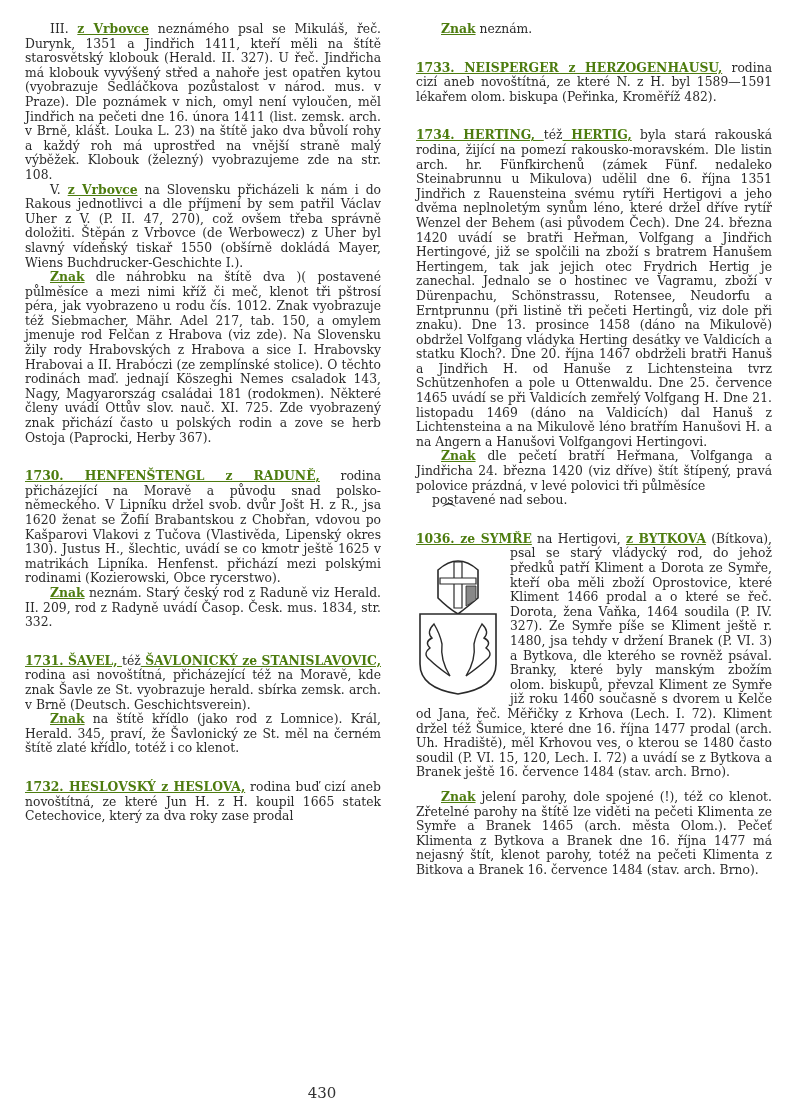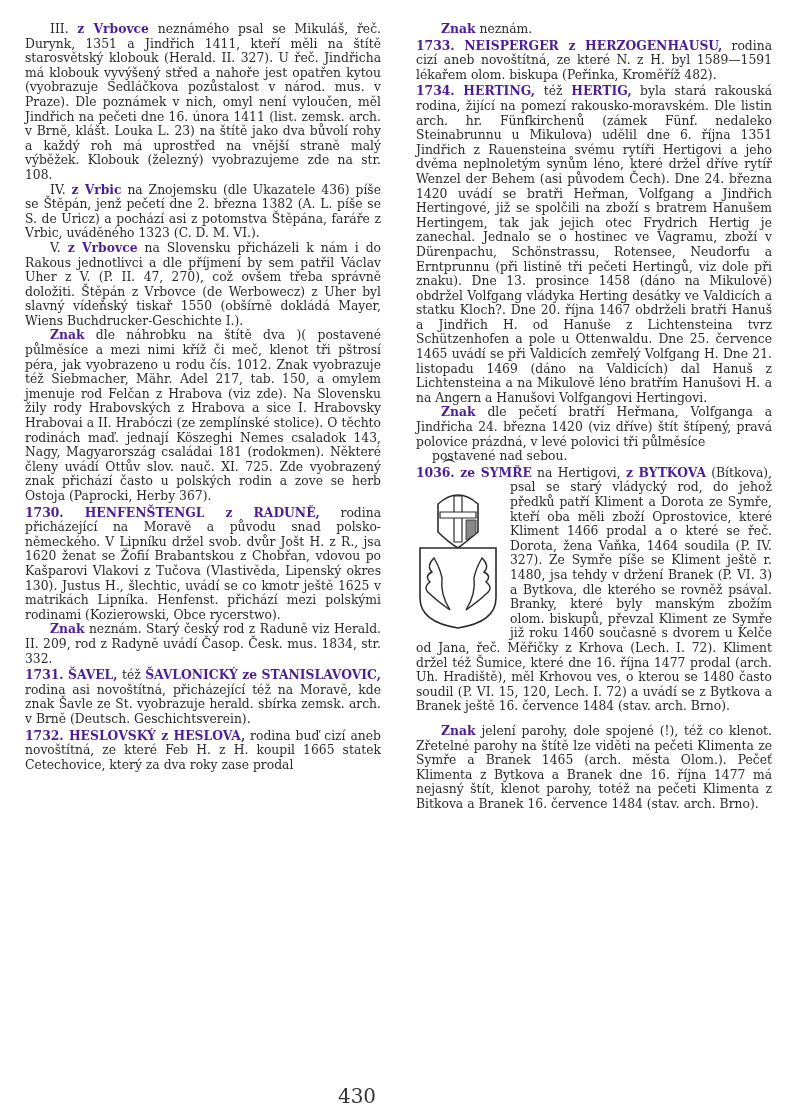--- a/index.html
+++ b/index.html
@@ -13,48 +13,48 @@
     position: absolute; top: 22px; width: 356px;
     font-size: 12.35px; line-height: 14.6px;
     text-align: justify; hyphens: manual;
   }
   .col.left { left: 25px; }
   .col.right { left: 416px; }
   p { margin: 0; }
   .ind { text-indent: 25px; }
   .entry { margin-top: 12px; }
   .entry-head { text-indent: 0; }
-  .gap { margin-top: 2px; }
-  b { font-weight: bold; color: #4c1d95; }
+  .gap { margin-top: 24px; }
+  b { font-weight: bold; color: #4d7c0f; text-decoration: underline; }
   .arms-wrap { float: left; width: 88px; height: 150px; margin: 2px 6px 0 0; }
   .arms-wrap svg { width: 84px; height: 148px; }
   .crescent { display: inline-block; width: 16px; height: 8px; vertical-align: middle; }
   .pageno {
     position: absolute; left: 0; width: 644px; top: 1084px;
-    text-align: center; font-size: 20px; color: #333; margin-left: 35px;
+    text-align: center; font-size: 15px; color: #333;
   }
 </style>
 </head>
 <body>
 
 <div class="page">
 
   <div class="col left">
     <p class="ind"><span>III. </span><b>z Vrbovce</b><span> neznámého  psal se Mikuláš, řeč. Durynk, 1351 a Jindřich 1411, kteří měli na štítě starosvětský klobouk (Herald. II. 327). U řeč. Jindřicha má klobouk vyvýšený střed a nahoře jest opatřen kytou (vyobrazuje Sedláčkova pozůstalost v národ. mus. v Praze). Dle poznámek v nich, omyl není vyloučen, měl Jindřich na pečeti dne 16. února 1411 (list. zemsk. arch. v Brně, klášt. Louka L. 23) na štítě jako dva bůvolí rohy a každý roh má uprostřed na vnější straně malý výběžek.  Klobouk (železný) vyobrazujeme zde na str. 108.</span></p>
-    <p class="ind"><span>IV. </span><b>z Vrbic</b><span> na Znojemsku (dle Ukazatele 436) píše se Štěpán, jenž pečetí dne 2. března 1382 (A. L. píše se S. de Uricz) a pochází asi z potomstva Štěpána, faráře z Vrbic, uváděného 1323 (C. D. M. VI.).</span></p>
     <p class="ind"><span>V. </span><b>z Vrbovce</b><span> na Slovensku  přicházeli  k nám i do Rakous jednotlivci a dle příjmení by sem patřil Václav Uher z V. (P. II. 47, 270), což ovšem třeba správně doložiti. Štěpán z Vrbovce (de Werbowecz) z Uher byl slavný vídeňský tiskař 1550 (obšírně dokládá Mayer, Wiens Buchdrucker-Geschichte I.).</span></p>
 
     <p class="ind"><b>Znak</b><span> dle náhrobku na štítě dva   )(   postavené půlměsíce a mezi nimi kříž či meč, klenot tři pštrosí péra, jak vyobrazeno u rodu čís. 1012. Znak vyobrazuje též Siebmacher, Mähr. Adel 217, tab. 150, a omylem jmenuje rod Felčan z Hrabova (viz zde). Na Slovensku žily rody Hrabovských z Hrabova a sice I. Hrabovsky Hrabovai a II. Hrabóczi (ze zemplínské stolice).  O těchto rodinách maď. jednají Köszeghi Nemes csaladok 143, Nagy, Magyarország családai 181 (rodokmen). Některé členy uvádí Ottův slov. nauč. XI. 725. Zde vyobrazený znak přichází často u polských rodin  a  zove  se herb  Ostoja (Paprocki, Herby 367).</span></p>
 
     <p class="entry entry-head gap"><b>1730. HENFENŠTENGL z RADUNĚ,</b><span> rodina přicházející na Moravě a původu snad polsko-německého. V Lipníku držel svob. dvůr Jošt H. z R., jsa 1620 ženat se Žofií Brabantskou z Chobřan, vdovou po Kašparovi Vlakovi z Tučova (Vlastivěda, Lipenský okres 130). Justus H., šlechtic, uvádí se co kmotr ještě 1625 v matrikách Lipníka. Henfenst. přichází mezi polskými rodinami (Kozierowski, Obce rycerstwo).</span></p>
     <p class="ind"><b>Znak</b><span> neznám. Starý český rod z Raduně viz Herald. II. 209, rod z Radyně uvádí Časop. Česk. mus. 1834, str. 332.</span></p>
 
     <p class="entry entry-head gap"><b>1731. ŠAVEL, </b><span>též</span><b> ŠAVLONICKÝ ze STANISLAVOVIC,</b><span> rodina  asi novoštítná, přicházející též na Moravě, kde znak Šavle ze St. vyobrazuje herald. sbírka zemsk. arch. v Brně (Deutsch. Geschichtsverein).</span></p>
+    <p class="ind"><b>Znak</b><span> na štítě křídlo (jako rod z Lomnice). Král, Herald. 345, praví, že Šavlonický ze St. měl na černém štítě zlaté křídlo, totéž i co klenot.</span></p>
 
-    <p class="entry entry-head gap"><b>1732. HESLOVSKÝ z HESLOVA,</b><span> rodina  buď cizí aneb novoštítná, ze které Feb H. z H. koupil 1665 statek Cetechovice, který za dva roky zase prodal</span></p>
+    <p class="entry entry-head gap"><b>1732. HESLOVSKÝ z HESLOVA,</b><span> rodina  buď cizí aneb novoštítná, ze které Jun H. z H. koupil 1665 statek Cetechovice, který za dva roky zase prodal</span></p>
   </div>
 
   <div class="col right">
     <p class="ind"><b>Znak</b><span> neznám.</span></p>
 
     <p class="entry entry-head gap"><b>1733. NEISPERGER z HERZOGENHAUSU,</b><span> rodina cizí aneb novoštítná, ze které N. z H. byl 1589—1591 lékařem olom. biskupa (Peřinka, Kroměříž 482).</span></p>
 
     <p class="entry entry-head gap"><b>1734. HERTING, </b><span>též</span><b> HERTIG,</b><span> byla stará rakouská rodina, žijící na pomezí rakousko-moravském.  Dle listin arch. hr. Fünfkirchenů (zámek Fünf. nedaleko Steinabrunnu u Mikulova) udělil dne 6. října 1351 Jindřich z Rauensteina svému rytíři Hertigovi a jeho dvěma neplnoletým synům léno, které držel dříve rytíř Wenzel der Behem (asi původem Čech). Dne 24. března 1420 uvádí se bratři Heřman, Volfgang a Jindřich Hertingové, již se spolčili na zboží s bratrem  Hanušem  Hertingem,  tak  jak jejich otec Frydrich Hertig je zanechal. Jednalo se o hostinec ve Vagramu, zboží  v Dürenpachu, Schönstrassu, Rotensee, Neudorfu a Erntprunnu (při listině tři pečeti Hertingů, viz dole při znaku). Dne 13. prosince 1458 (dáno na Mikulově) obdržel Volfgang vládyka Herting desátky ve Valdicích a statku Kloch?. Dne 20. října 1467 obdrželi bratři Hanuš a Jindřich H. od Hanuše z Lichtensteina tvrz Schützenhofen a pole u Ottenwaldu. Dne 25. července 1465 uvádí se při Valdicích zemřelý Volfgang H.  Dne  21. listopadu 1469 (dáno na Valdicích) dal Hanuš z Lichtensteina a na Mikulově léno bratřím Hanušovi H. a na Angern a Hanušovi Volfgangovi Hertingovi.</span></p>
     <p class="ind"><b>Znak</b><span> dle pečetí  bratří Heřmana,  Volfganga a Jindřicha 24. března  1420  (viz dříve)  štít štípený, pravá polovice prázdná, v levé polovici tři půlměsíce</span><br><span class="crescent"><svg viewBox="0 0 16 8" width="16" height="8">
             <path d="M1 7 Q8 -1 15 7 Q8 2 1 7 Z" fill="#2a2a2a"></path>

